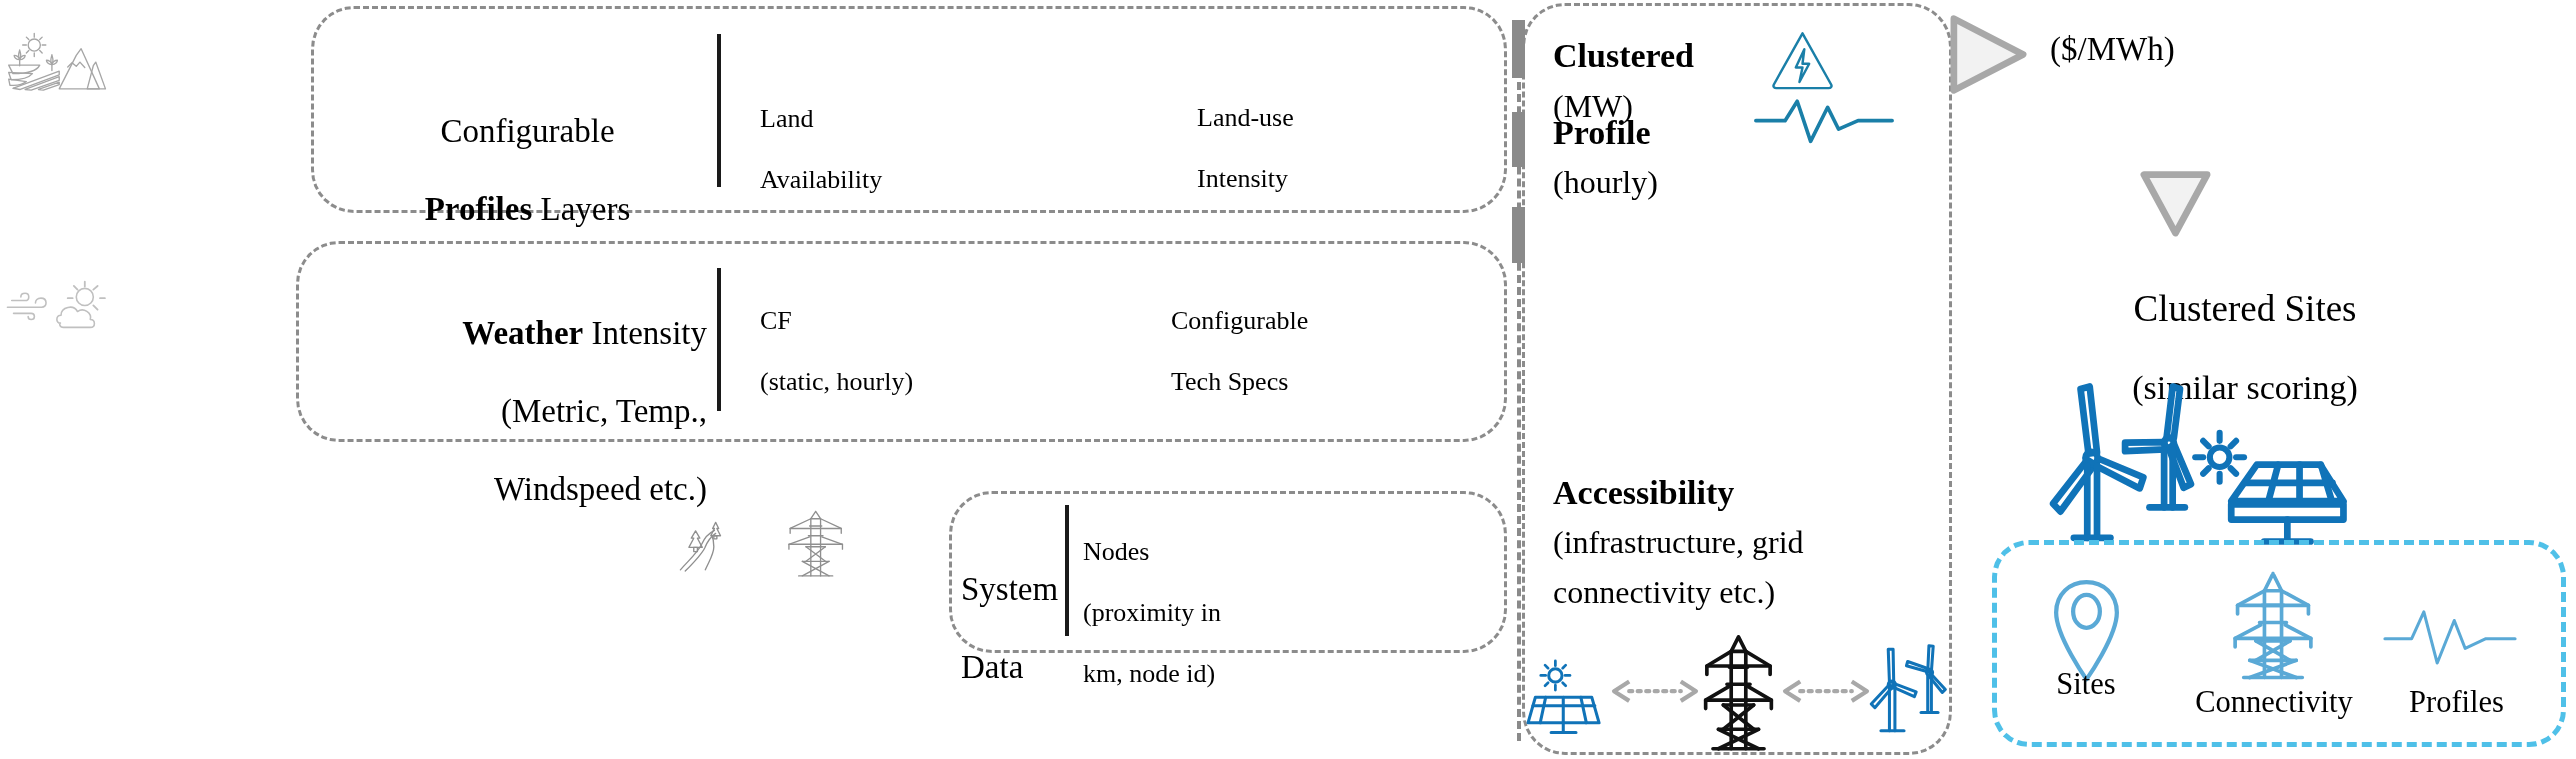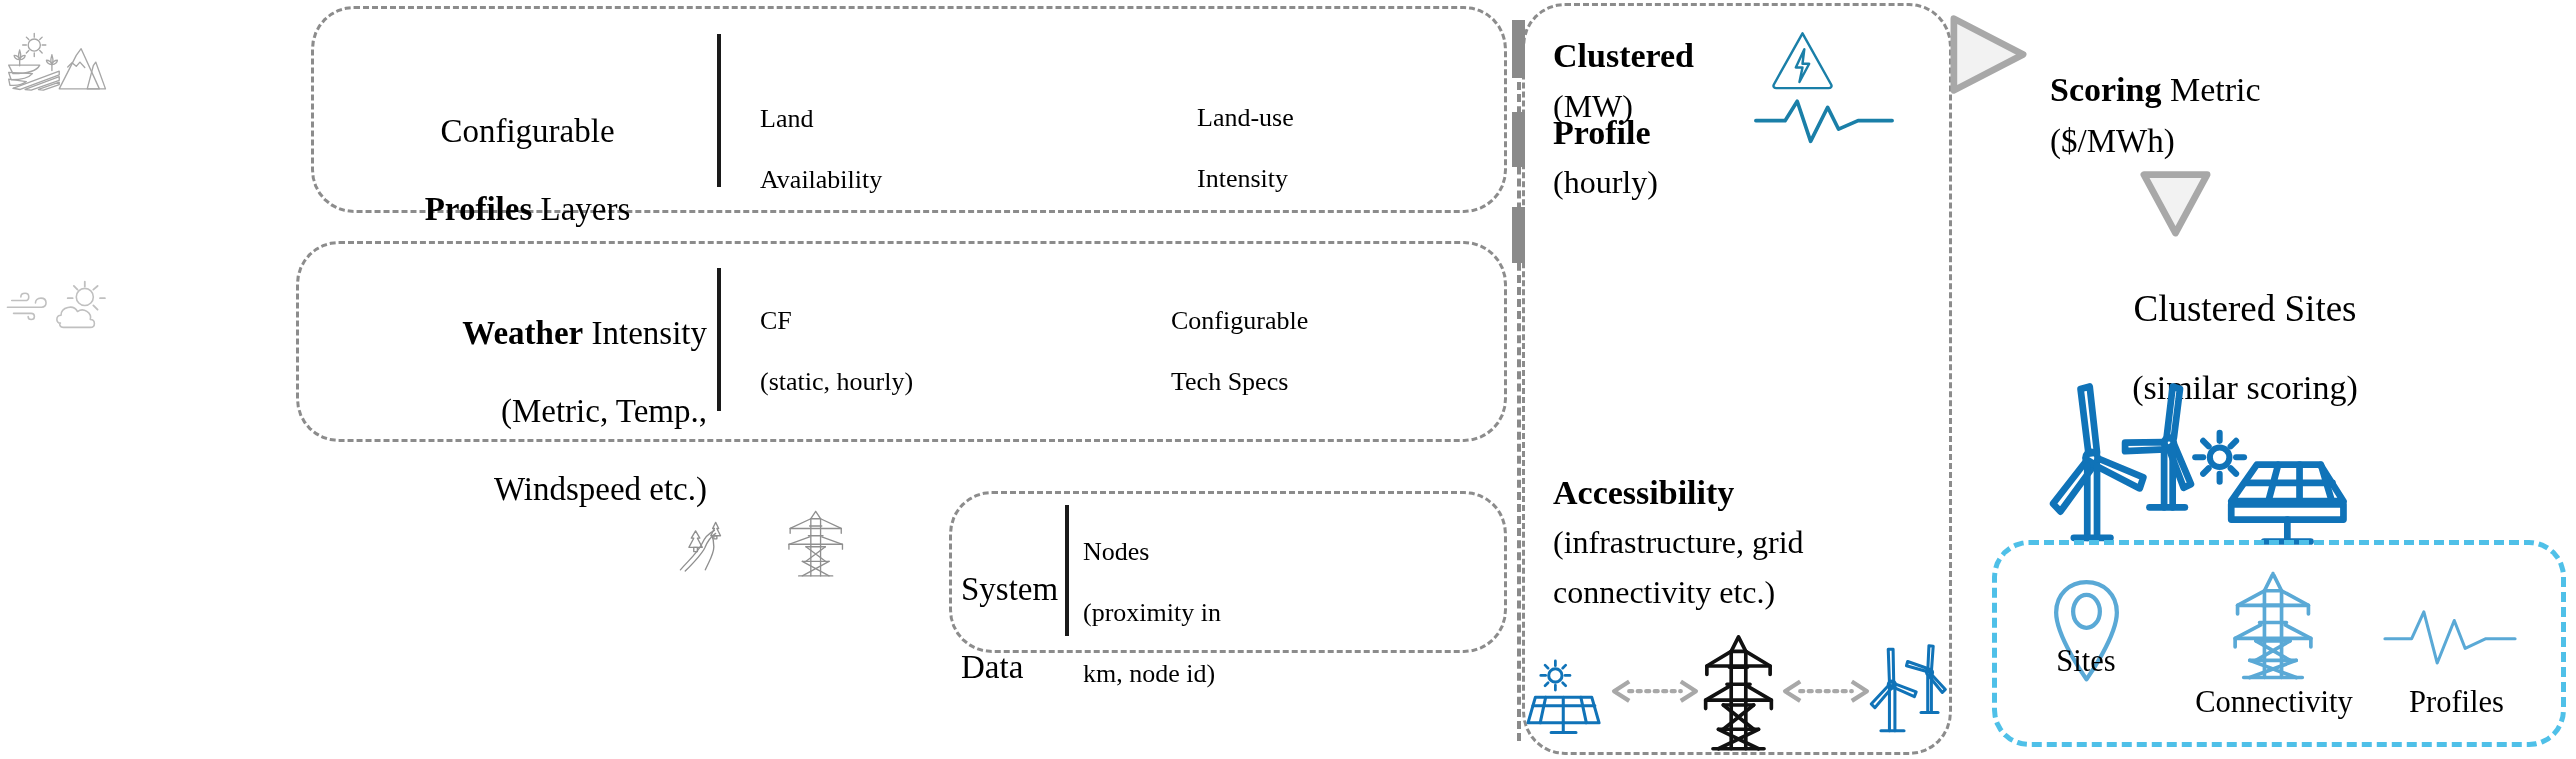--- a/index.html
+++ b/index.html
@@ -314,23 +314,20 @@
     </svg>
   </div>
 
   <div class="abs" style="left:1949px; top:15.3px; width:79px; height:79px;">
     <svg width="79" height="79" viewBox="0 0 130 130">
       <path d="M8 6 L122 65 L8 124 Z" fill="#f2f2f2" stroke="#a8a8a8" stroke-width="11" stroke-linejoin="round"></path>
     </svg>
   </div>
 
   <div class="txt" style="left:2050px; top:18.3px; width:439px; text-align:left;">
-    <div style="font-size:34px;">
-      <span class="bold">Scoring</span><span> Metric</span>
-    </div>
     <div style="font-size:33px;">($/MWh)</div>
   </div>
 
   <div class="abs" style="left:2139px; top:171px; width:73px; height:67px;">
     <svg width="73" height="67" viewBox="0 0 120 110">
       <path d="M8 6 L112 6 L60 102 Z" fill="#f2f2f2" stroke="#a8a8a8" stroke-width="11" stroke-linejoin="round"></path>
     </svg>
   </div>
 
   <div class="txt t-legend" style="left:2007px; top:250px; width:476px;">
@@ -381,21 +378,21 @@
   </div>
 
   <div class="dashbox cyan" style="left:1992px; top:540px; width:574px; height:207px;"></div>
 
   <div class="abs" style="left:2044px; top:577px; width:85px; height:107px;">
     <svg width="85" height="107" viewBox="0 0 140 175" fill="none" stroke="#5aa9d6" stroke-width="7" stroke-linejoin="round" stroke-linecap="round">
       <path d="M70 168 C70 168 20 98 20 58 C20 28 42 8 70 8 C98 8 120 28 120 58 C120 98 70 168 70 168 Z"></path>
       <ellipse cx="70" cy="56" rx="22" ry="27"></ellipse>
     </svg>
   </div>
-  <div class="txt t-legend" style="left:2013px; top:644px; width:146px;">Sites</div>
+  <div class="txt t-legend" style="left:2013px; top:667px; width:146px;">Sites</div>
 
   <div class="abs" style="left:2224px; top:570px; width:98px; height:113px;">
     <svg width="98" height="113" viewBox="0 0 160 185" fill="none" stroke="#5aa9d6" stroke-width="6" stroke-linejoin="round" stroke-linecap="round">
       <path d="M80 6 L66 34 L66 176 M80 6 L94 34 L94 176"></path>
       <path d="M66 34 L94 34"></path>
       <path d="M62 58 L98 58 M58 86 L102 86 M52 116 L108 116 M42 148 L118 148 M32 176 L128 176"></path>
       <path d="M66 34 L22 58 L22 72 M94 34 L138 58 L138 72"></path>
       <path d="M22 58 L138 58"></path>
       <path d="M60 90 L18 112 L18 126 M100 90 L142 112 L142 126"></path>
       <path d="M18 112 L142 112"></path>

